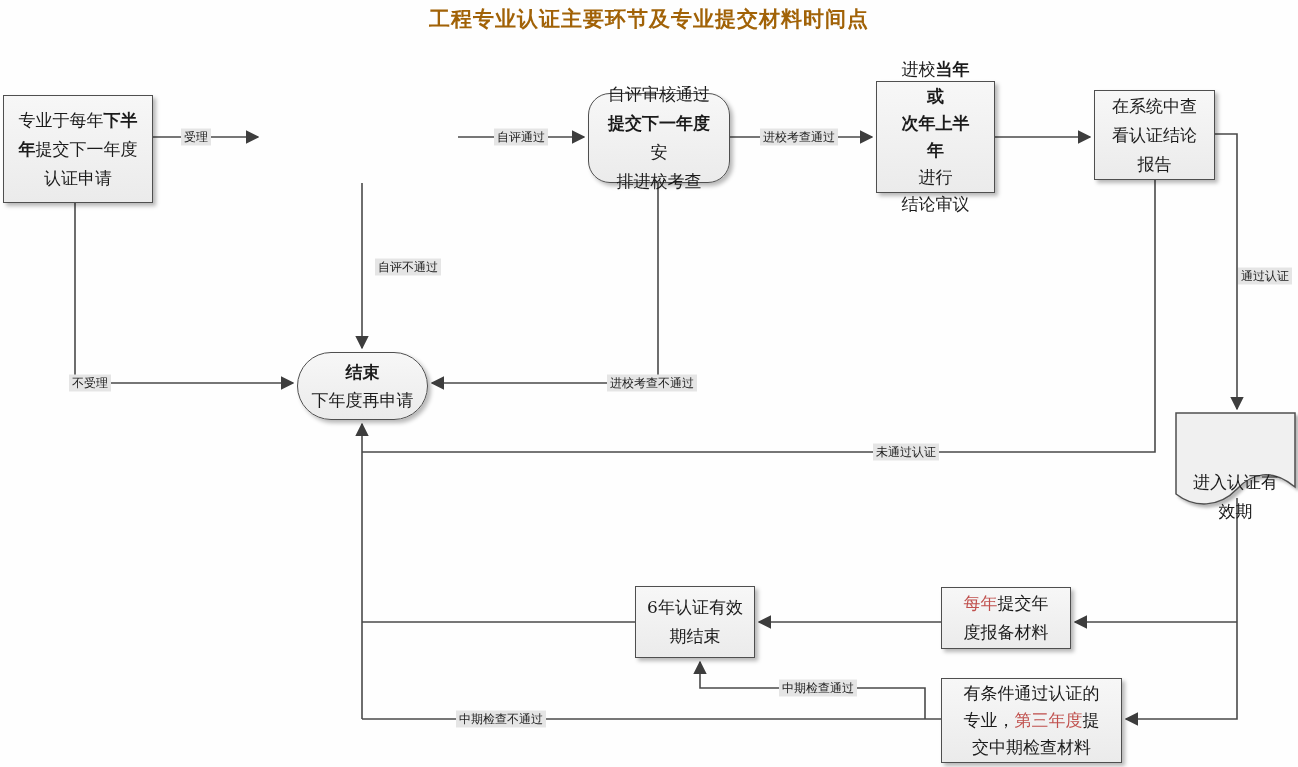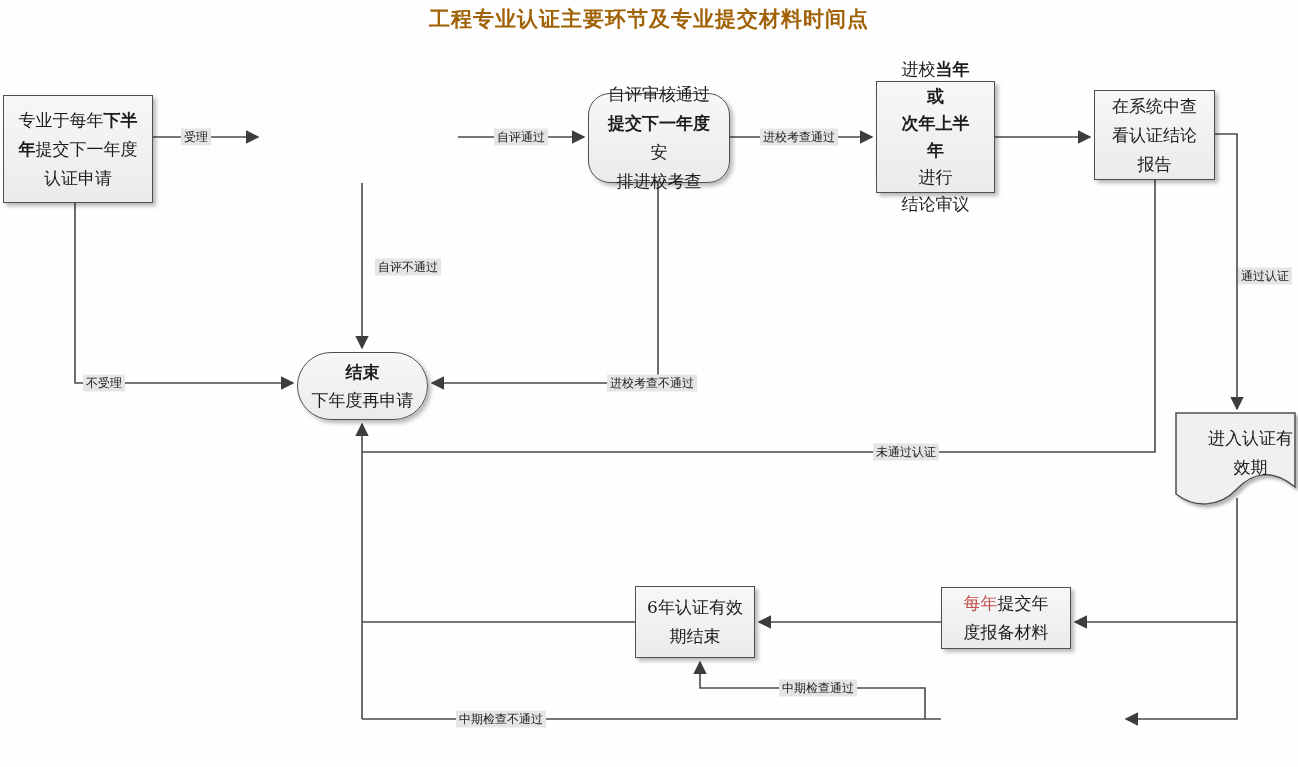--- a/index.html
+++ b/index.html
@@ -17,22 +17,22 @@
     background:linear-gradient(180deg,#f7f7f7 0%,#ebebeb 100%);
     border:1.5px solid #4f4f4f;
     box-shadow:3px 3px 4px rgba(0,0,0,0.28);
     display:flex;align-items:center;justify-content:center;
     font-size:17px;line-height:29px;text-align:center;
   }
   .node .txt{width:100%;word-break:break-all;}
   .stadium{border-radius:34px;}
   .docText{
     position:absolute;z-index:1;box-sizing:border-box;background:transparent;border:none;
-    display:flex;align-items:flex-start;justify-content:flex-end;
-    font-size:17px;line-height:29px;text-align:center;
+    display:flex;align-items:flex-start;justify-content:center;
+    font-size:17px;line-height:29px;text-align:center;margin-top:44px;
   }
   .b{font-weight:bold;}
   .rb{font-weight:bold;color:#c00000;}
   .r{color:#c0504d;}
   .edgeLabel{
     position:absolute;z-index:2;transform:translate(-50%,-50%);
     background:#e5e5e5;padding:0 3px;font-size:12px;white-space:nowrap;color:#222;
   }
   .tight{line-height:27px;}
 </style>
@@ -114,25 +114,30 @@
   <div class="node" style="left:635px;top:586px;width:120px;height:72px;padding:0 11px;justify-content:center;">
     <div class="txt"><span>6年认证有效</span><br>
       <span>期结束</span></div>
   </div>
 
   <div class="node" style="left:941px;top:587px;width:130px;height:62px;padding:0 21px;">
     <div class="txt"><span class="r">每年</span><span>提交年</span><br>
       <span>度报备材料</span></div>
   </div>
 
+  <div class="node tight" style="left:941px;top:678px;width:181px;height:85px;padding:0 21px;">
+    <div class="txt"><span>有条件通过认证的</span><br>
+      <span>专业，</span><span class="r">第三年度</span><span>提</span><br>
+      <span>交中期检查材料</span></div>
+  </div>
 
   <span class="edgeLabel" style="left:196px;top:137px;">受理</span>
   <span class="edgeLabel" style="left:521px;top:137px;">自评通过</span>
   <span class="edgeLabel" style="left:799px;top:137px;">进校考查通过</span>
   <span class="edgeLabel" style="left:363px;top:267px;margin-left:45px;">自评不通过</span>
-  <span class="edgeLabel" style="left:104px;top:383px;">不受理</span>
+  <span class="edgeLabel" style="left:90px;top:383px;">不受理</span>
   <span class="edgeLabel" style="left:652px;top:383px;">进校考查不通过</span>
   <span class="edgeLabel" style="left:1237px;top:276px;margin-left:28px;">通过认证</span>
   <span class="edgeLabel" style="left:906px;top:452px;">未通过认证</span>
   <span class="edgeLabel" style="left:818px;top:688px;">中期检查通过</span>
   <span class="edgeLabel" style="left:501px;top:719px;">中期检查不通过</span>
 
 </div>
 
 </body></html>

